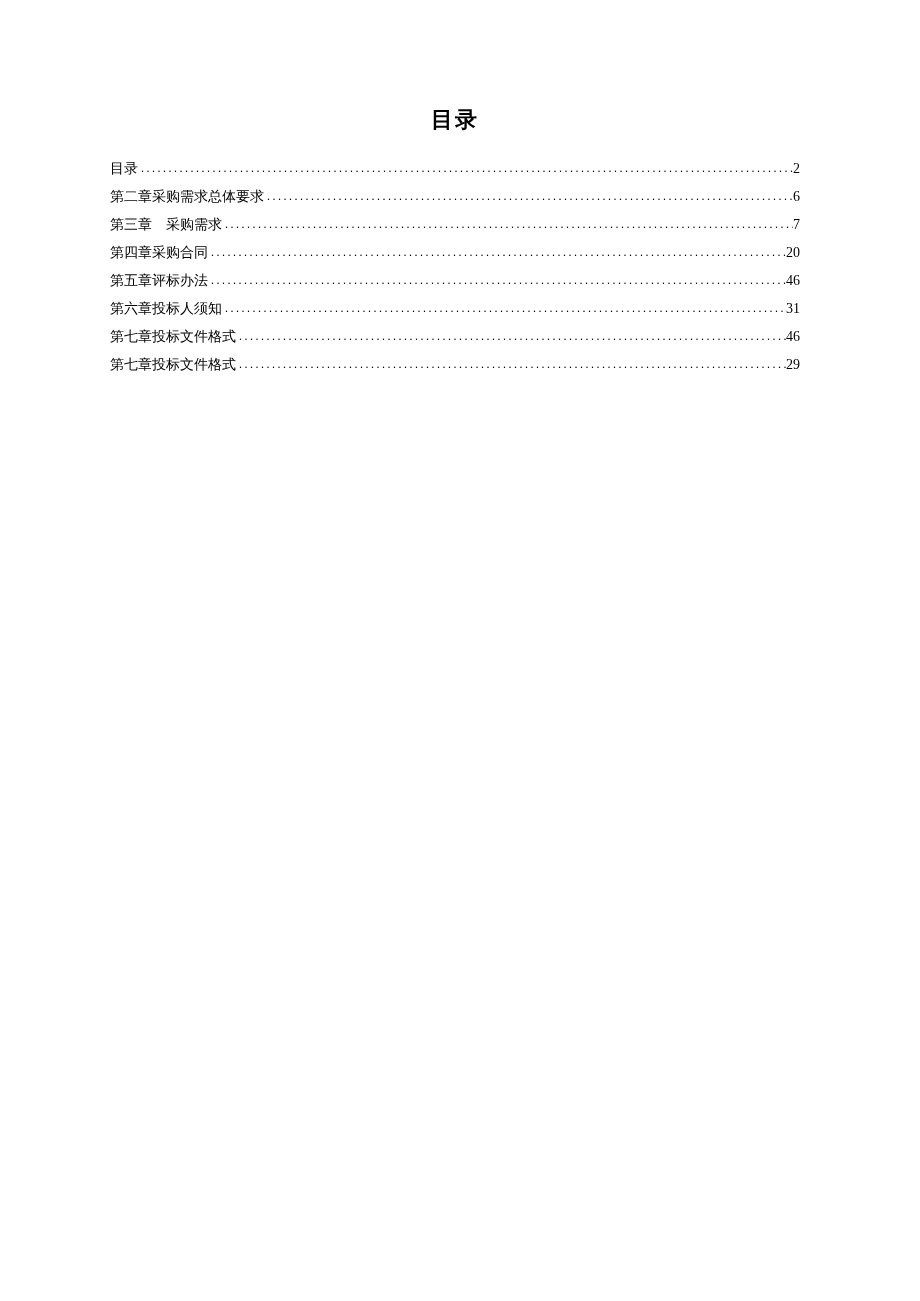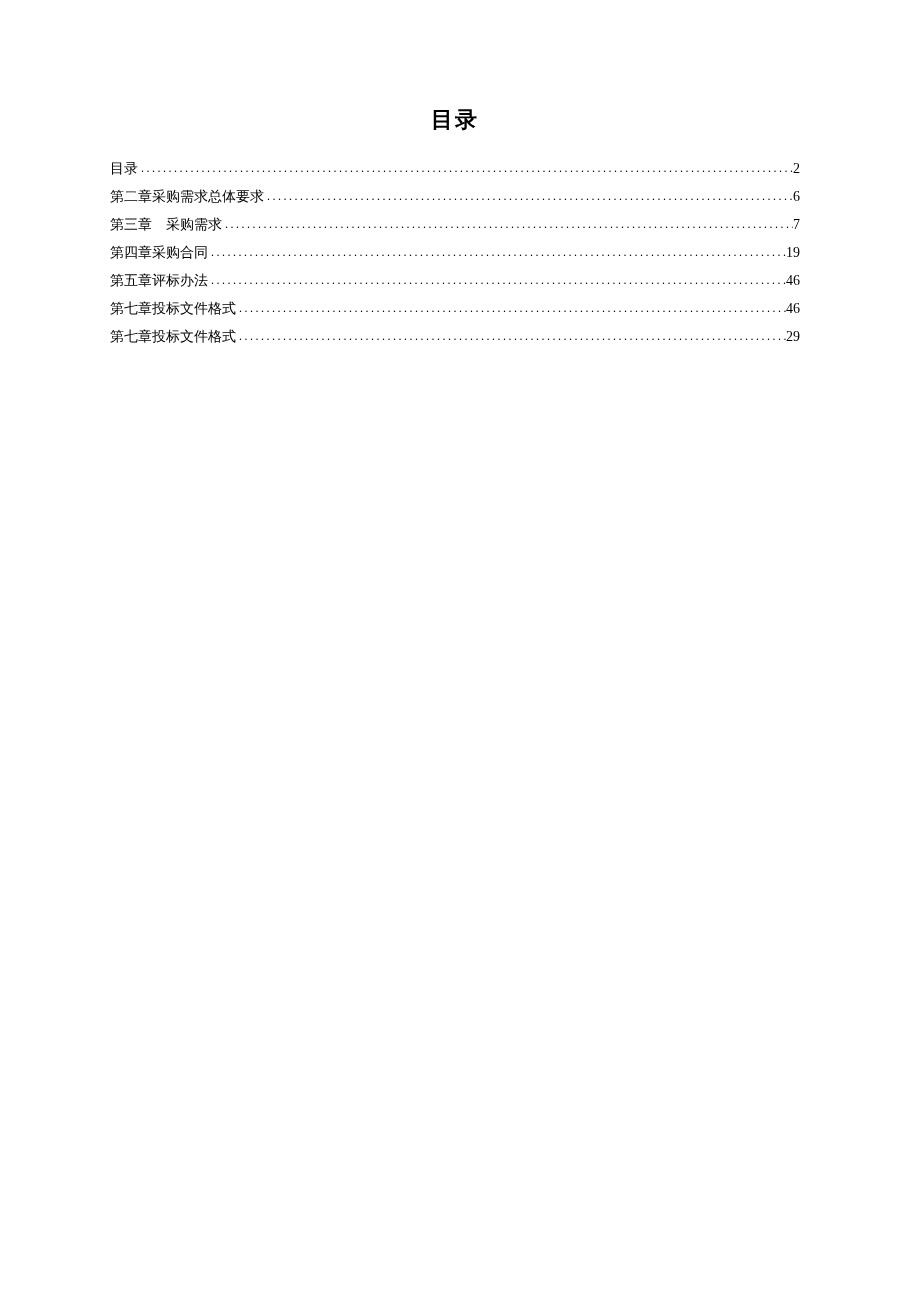--- a/index.html
+++ b/index.html
@@ -69,26 +69,31 @@
       <span class="toc-page">6</span>
     </div>
     <div class="toc-entry">
       <span class="toc-label">第三章　采购需求</span>
       <span class="toc-dots"></span>
       <span class="toc-page">7</span>
     </div>
     <div class="toc-entry">
       <span class="toc-label">第四章采购合同</span>
       <span class="toc-dots"></span>
-      <span class="toc-page">19</span>
+      <span class="toc-page">20</span>
     </div>
     <div class="toc-entry">
       <span class="toc-label">第五章评标办法</span>
       <span class="toc-dots"></span>
       <span class="toc-page">46</span>
+    </div>
+    <div class="toc-entry">
+      <span class="toc-label">第六章投标人须知</span>
+      <span class="toc-dots"></span>
+      <span class="toc-page">31</span>
     </div>
     <div class="toc-entry">
       <span class="toc-label">第七章投标文件格式</span>
       <span class="toc-dots"></span>
       <span class="toc-page">46</span>
     </div>
     <div class="toc-entry">
       <span class="toc-label">第七章投标文件格式</span>
       <span class="toc-dots"></span>
       <span class="toc-page">29</span>

